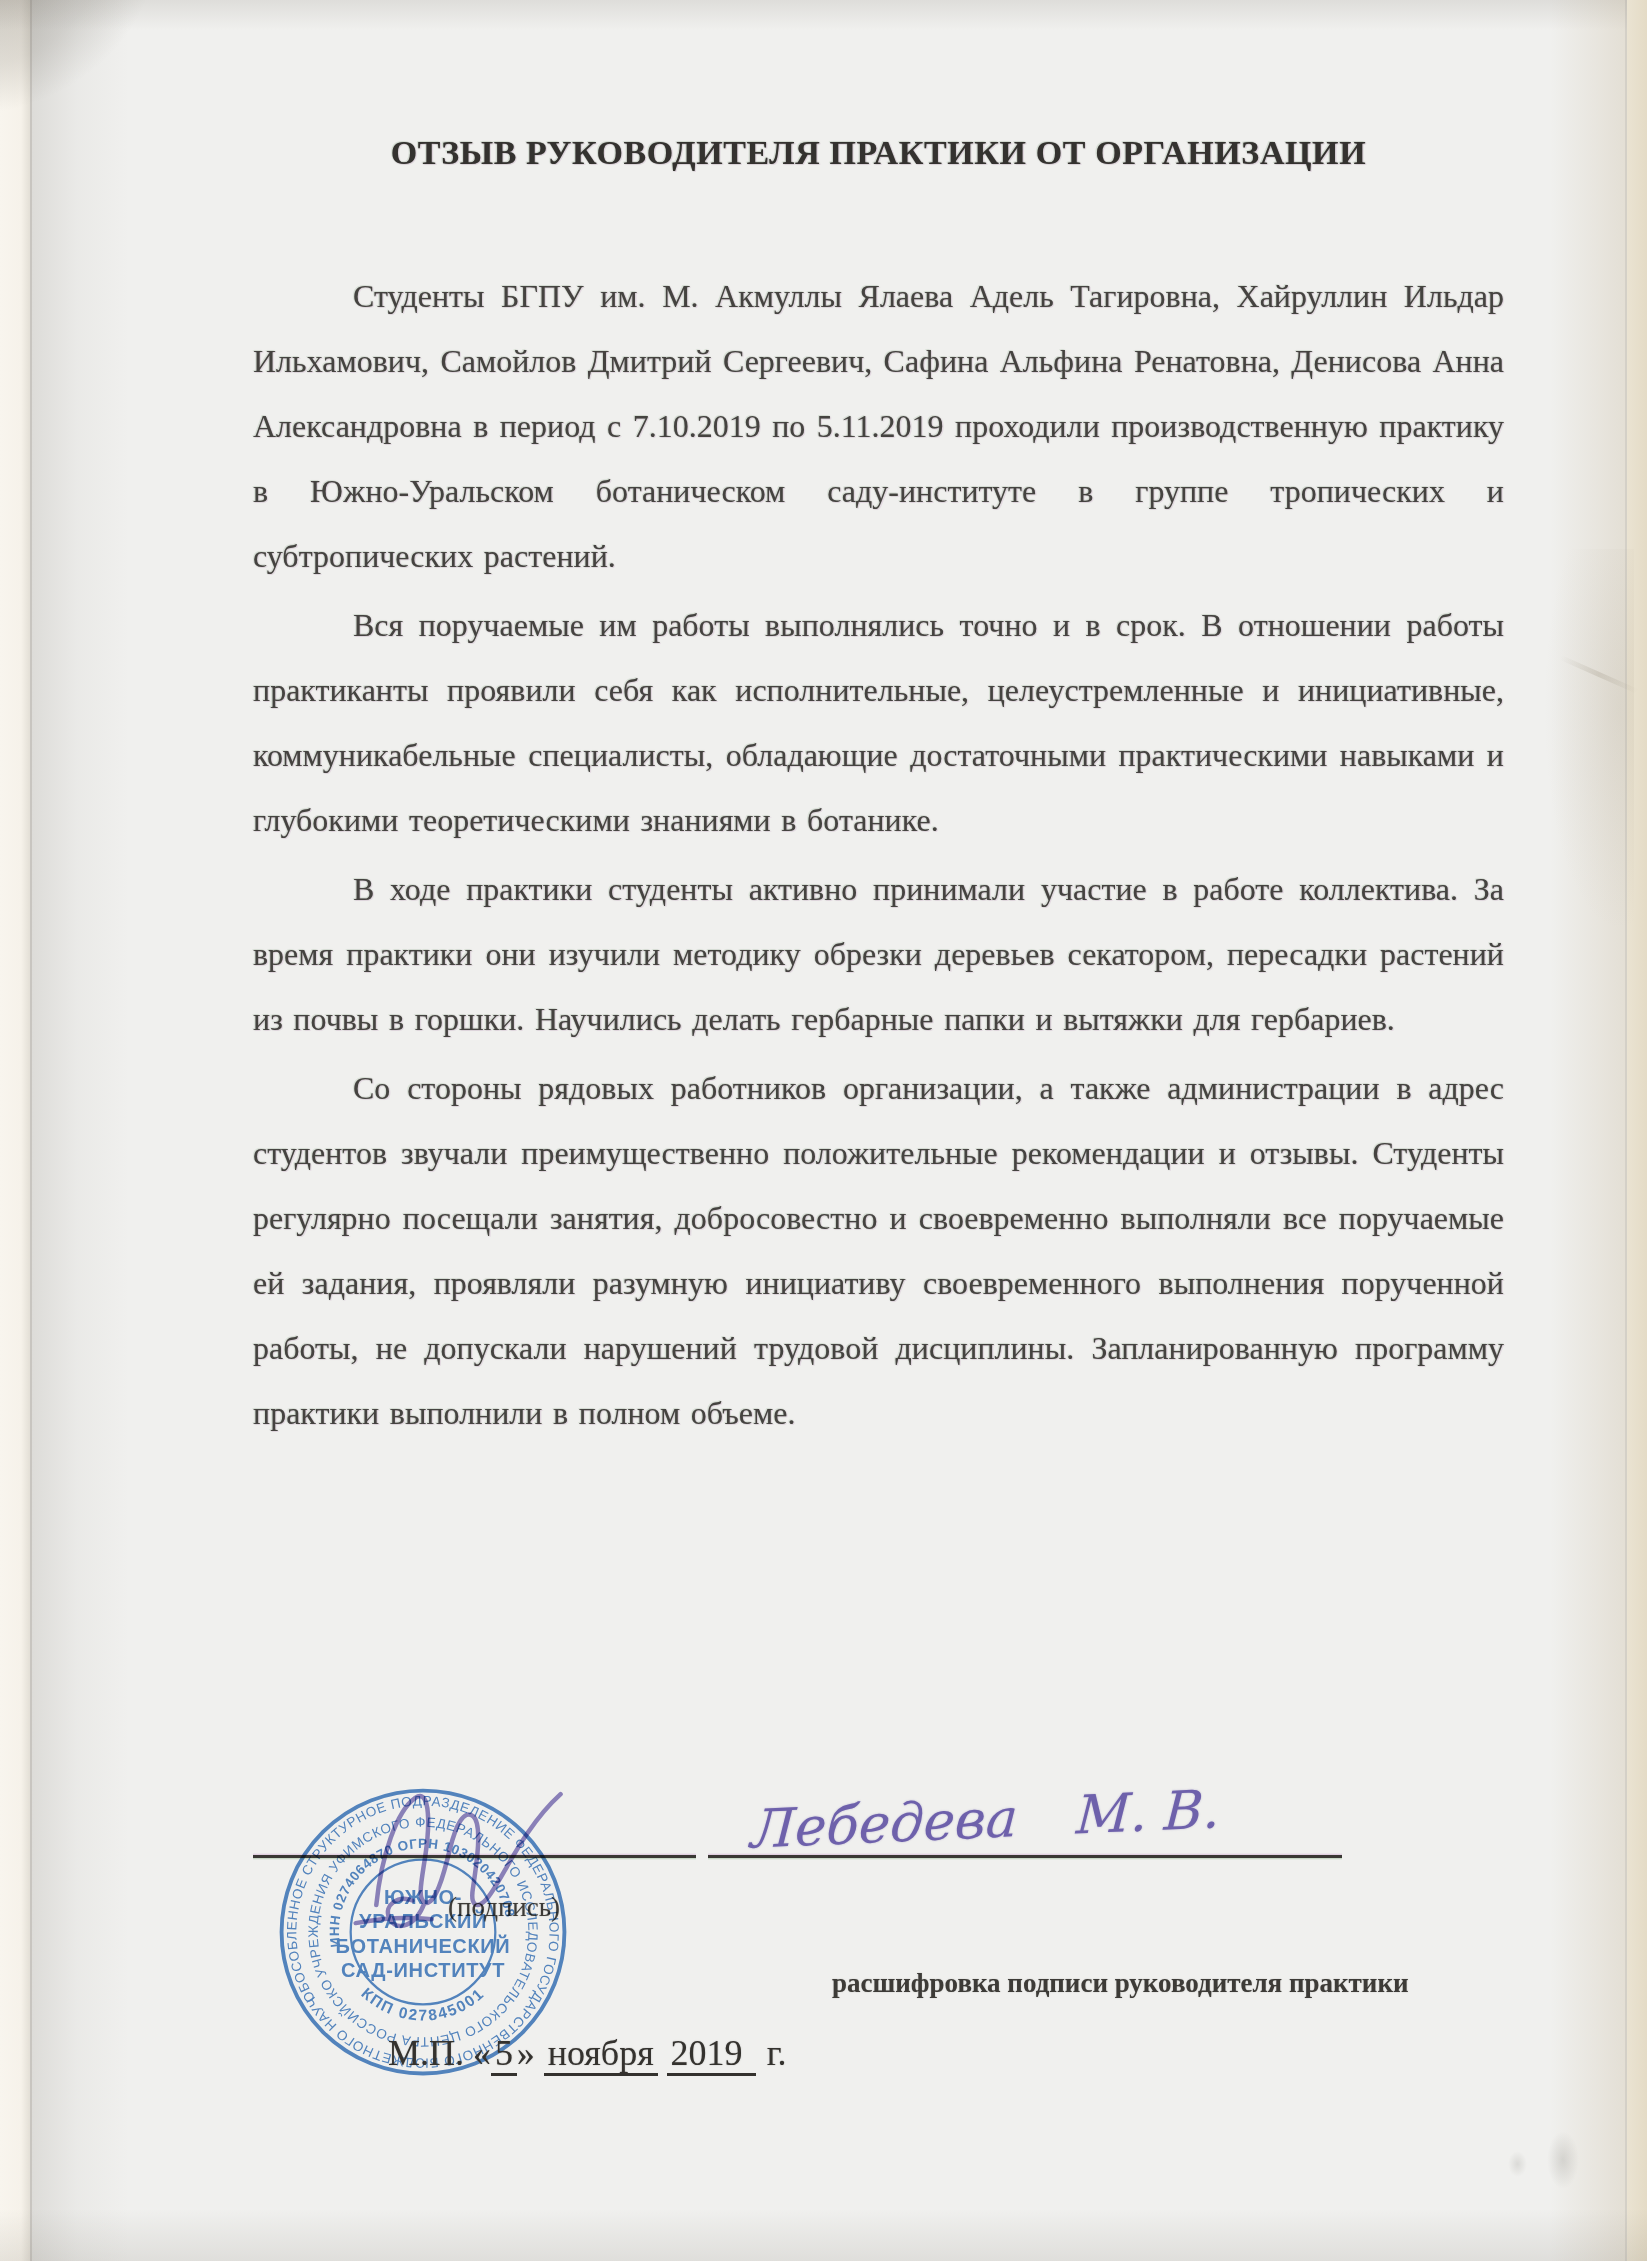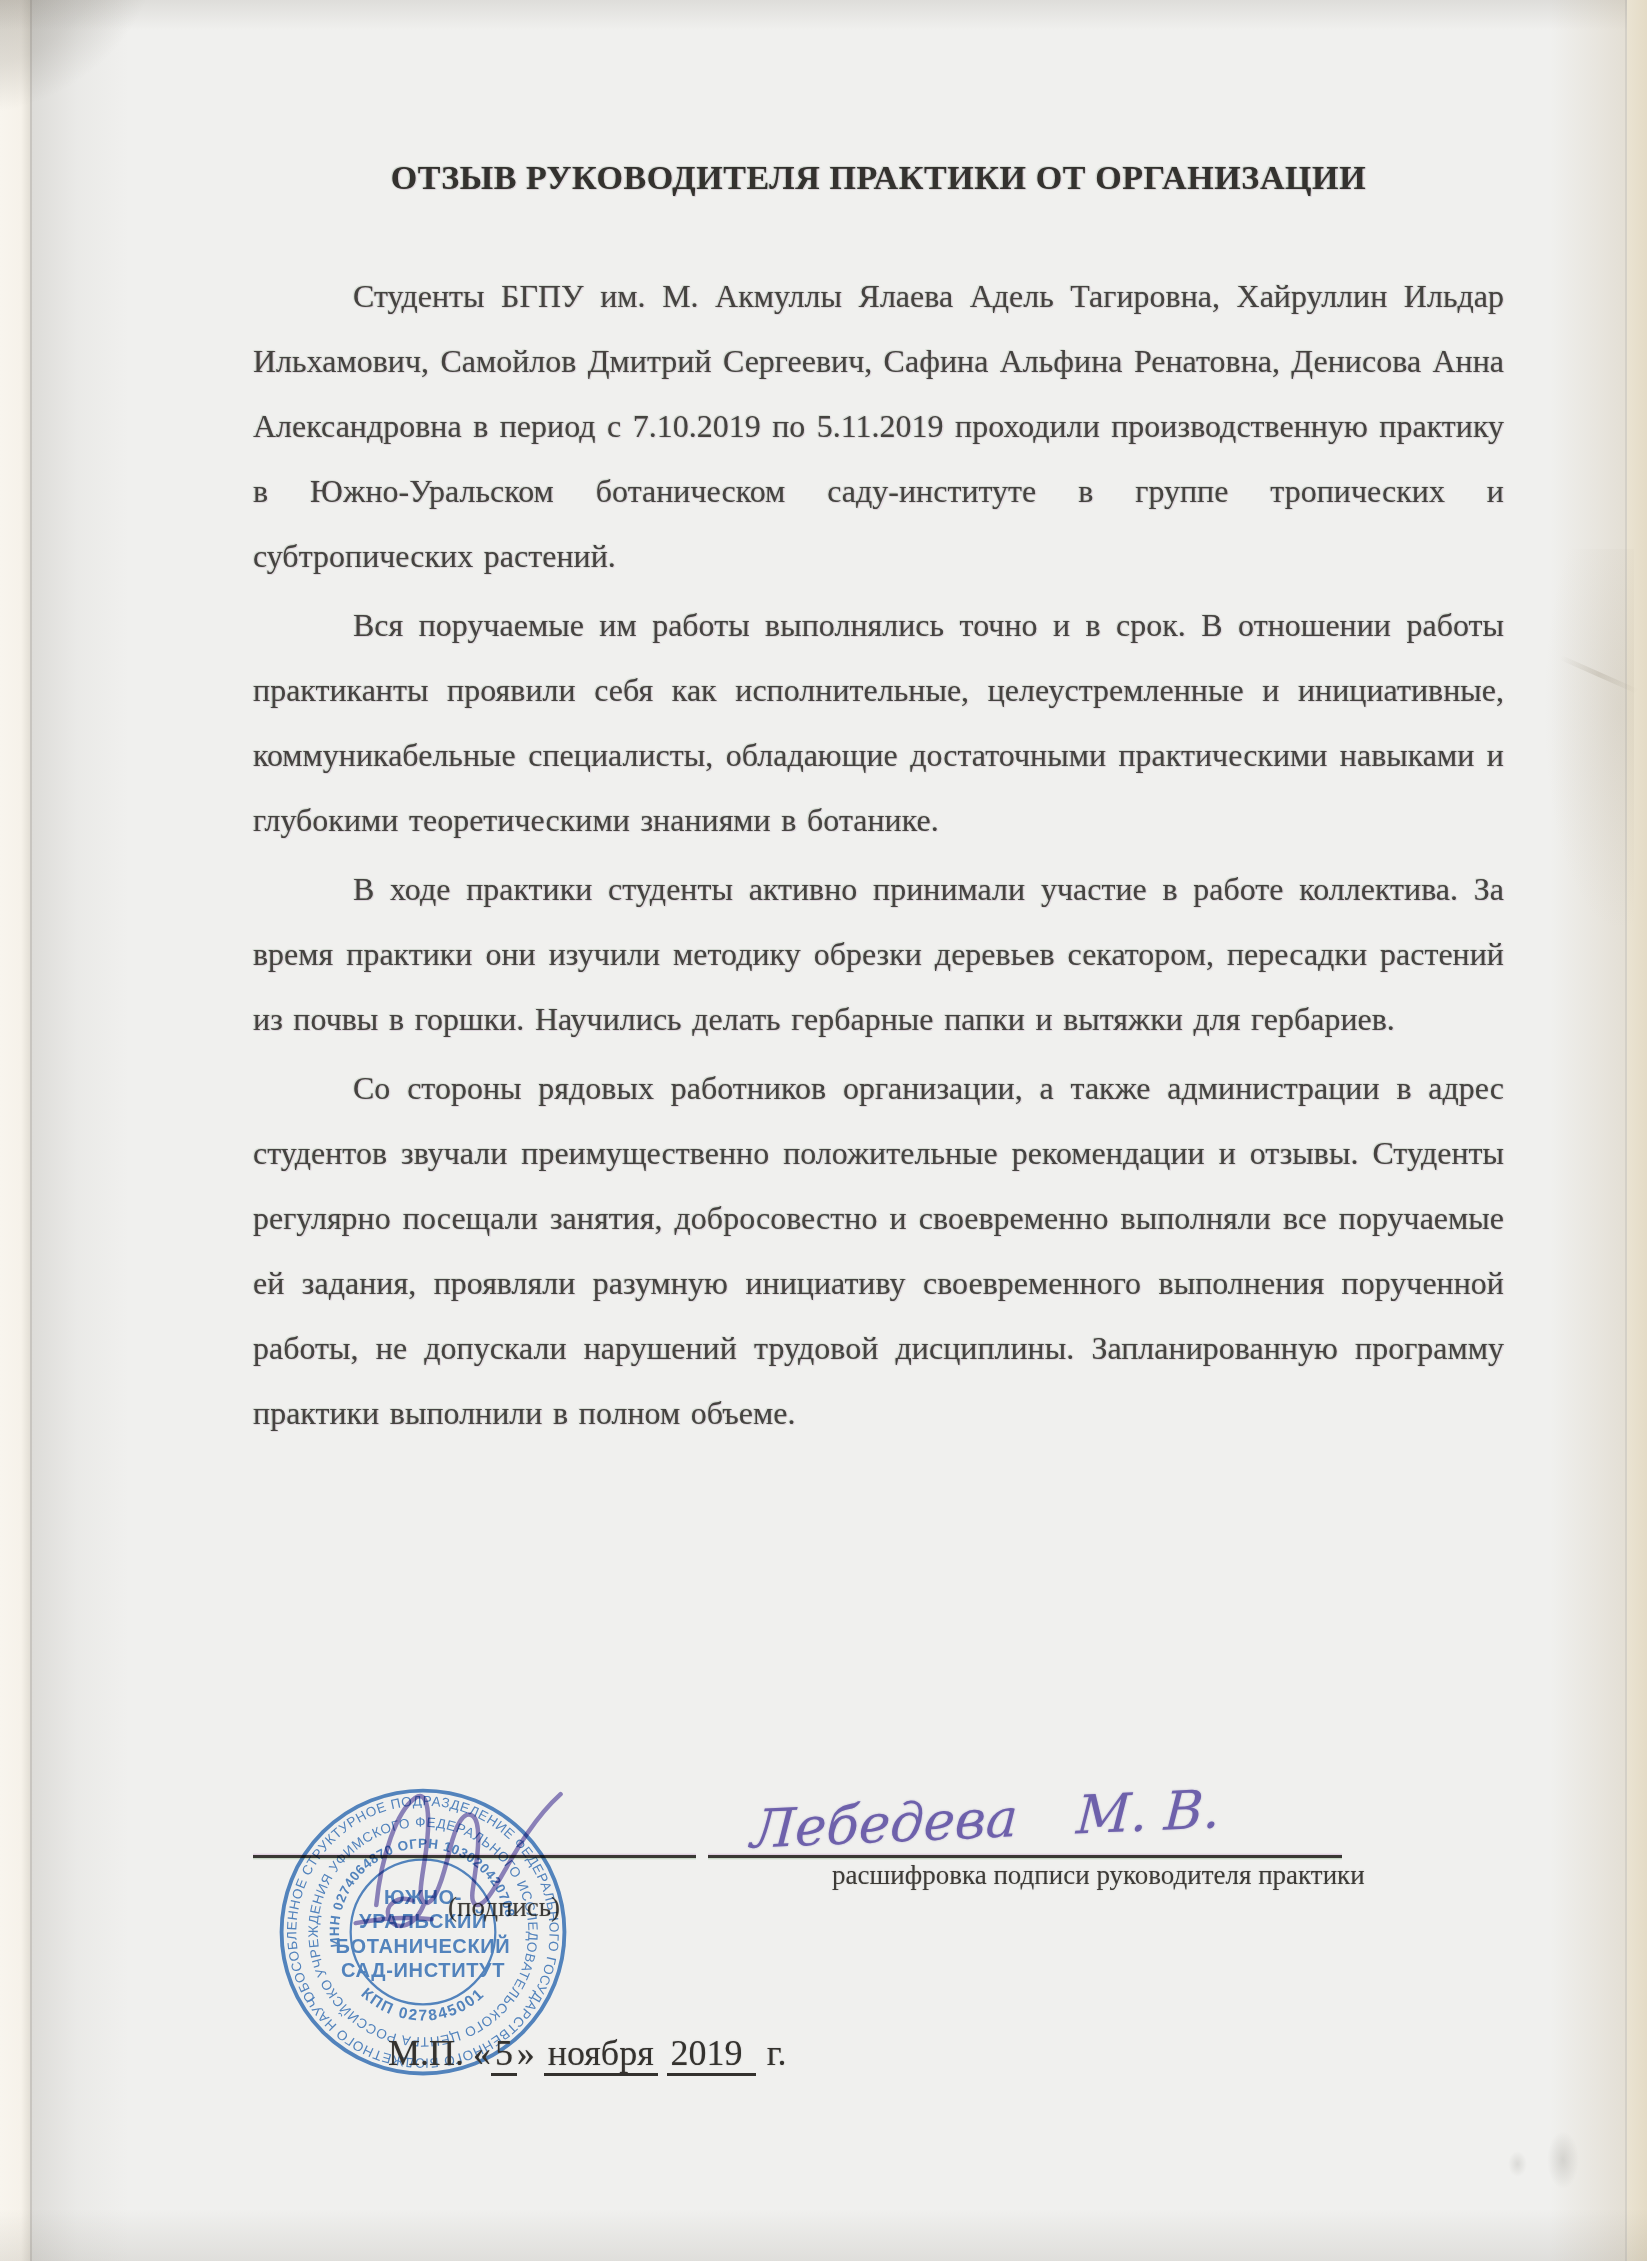--- a/index.html
+++ b/index.html
@@ -30,21 +30,21 @@
     background:radial-gradient(ellipse at 85% 40%,rgba(150,138,115,.12),rgba(0,0,0,0) 65%);}
   .crease-2{left:1557px;top:672px;width:84px;height:5.2px;transform:rotate(24deg);
     background:linear-gradient(90deg,rgba(0,0,0,0),rgba(140,130,110,.22),rgba(0,0,0,0));}
   .smudge-br{left:1547px;top:2131px;width:32px;height:58px;
     background:radial-gradient(ellipse,rgba(120,118,110,.22),rgba(0,0,0,0) 70%);}
   .smudge-mid{left:1508px;top:2151px;width:19.4px;height:26px;
     background:radial-gradient(ellipse,rgba(120,118,110,.18),rgba(0,0,0,0) 70%);}
 
   
   .doc-title{
-    position:absolute;left:249px;top:159px;width:1259px;
+    position:absolute;left:249px;top:134px;width:1259px;
     text-align:center;font-size:34px;font-weight:bold;letter-spacing:0.6px;
     color:#34322f;
     text-shadow:0 0 1.3px rgba(60,58,54,.45), 1.3px 0.6px 0 rgba(150,60,150,.10), -1.3px -0.6px 0 rgba(60,130,60,.10);
   }
   .doc-body{
     position:absolute;left:249px;top:260px;width:1259px;
     font-size:32px;line-height:65px;text-align:justify;
     color:#454340;word-spacing:2.6px;
     text-shadow:0 0 1.3px rgba(64,62,58,.4), 1.3px 0.6px 0 rgba(150,60,150,.09), -1.3px -0.6px 0 rgba(60,130,60,.09);
   }
@@ -53,21 +53,21 @@
   
   .sig-line{position:absolute;top:1855px;height:0;border-top:3.2px solid #3a3834;
     box-shadow:0 1.3px 0 rgba(70,140,70,.25), 0 -1.3px 0 rgba(160,60,160,.18);}
   .sig-line.line-a{left:253px;width:443px;}
   .sig-line.line-b{left:708px;width:634px;}
   .caption{
     position:absolute;font-size:27px;color:#3d3b37;
     text-shadow:0 0 1.3px rgba(64,62,58,.35);
   }
   .caption.podpis{left:448px;top:1892px;}
-  .caption.transcript{left:832px;top:1860px;}
+  .caption.transcript{left:832px;top:1968px;font-weight:bold;}
 
   .handwritten{
     position:absolute;left:751px;top:1790px;width:400px;
     font-family:"DejaVu Serif", serif;font-style:italic;
     font-size:53px;color:#6e61ab;
     transform:rotate(-2.5deg) skewX(-6deg);
     display:flex;gap:59px;white-space:nowrap;
     text-shadow:0 0 1.9px rgba(110,97,171,.45);
   }
 

